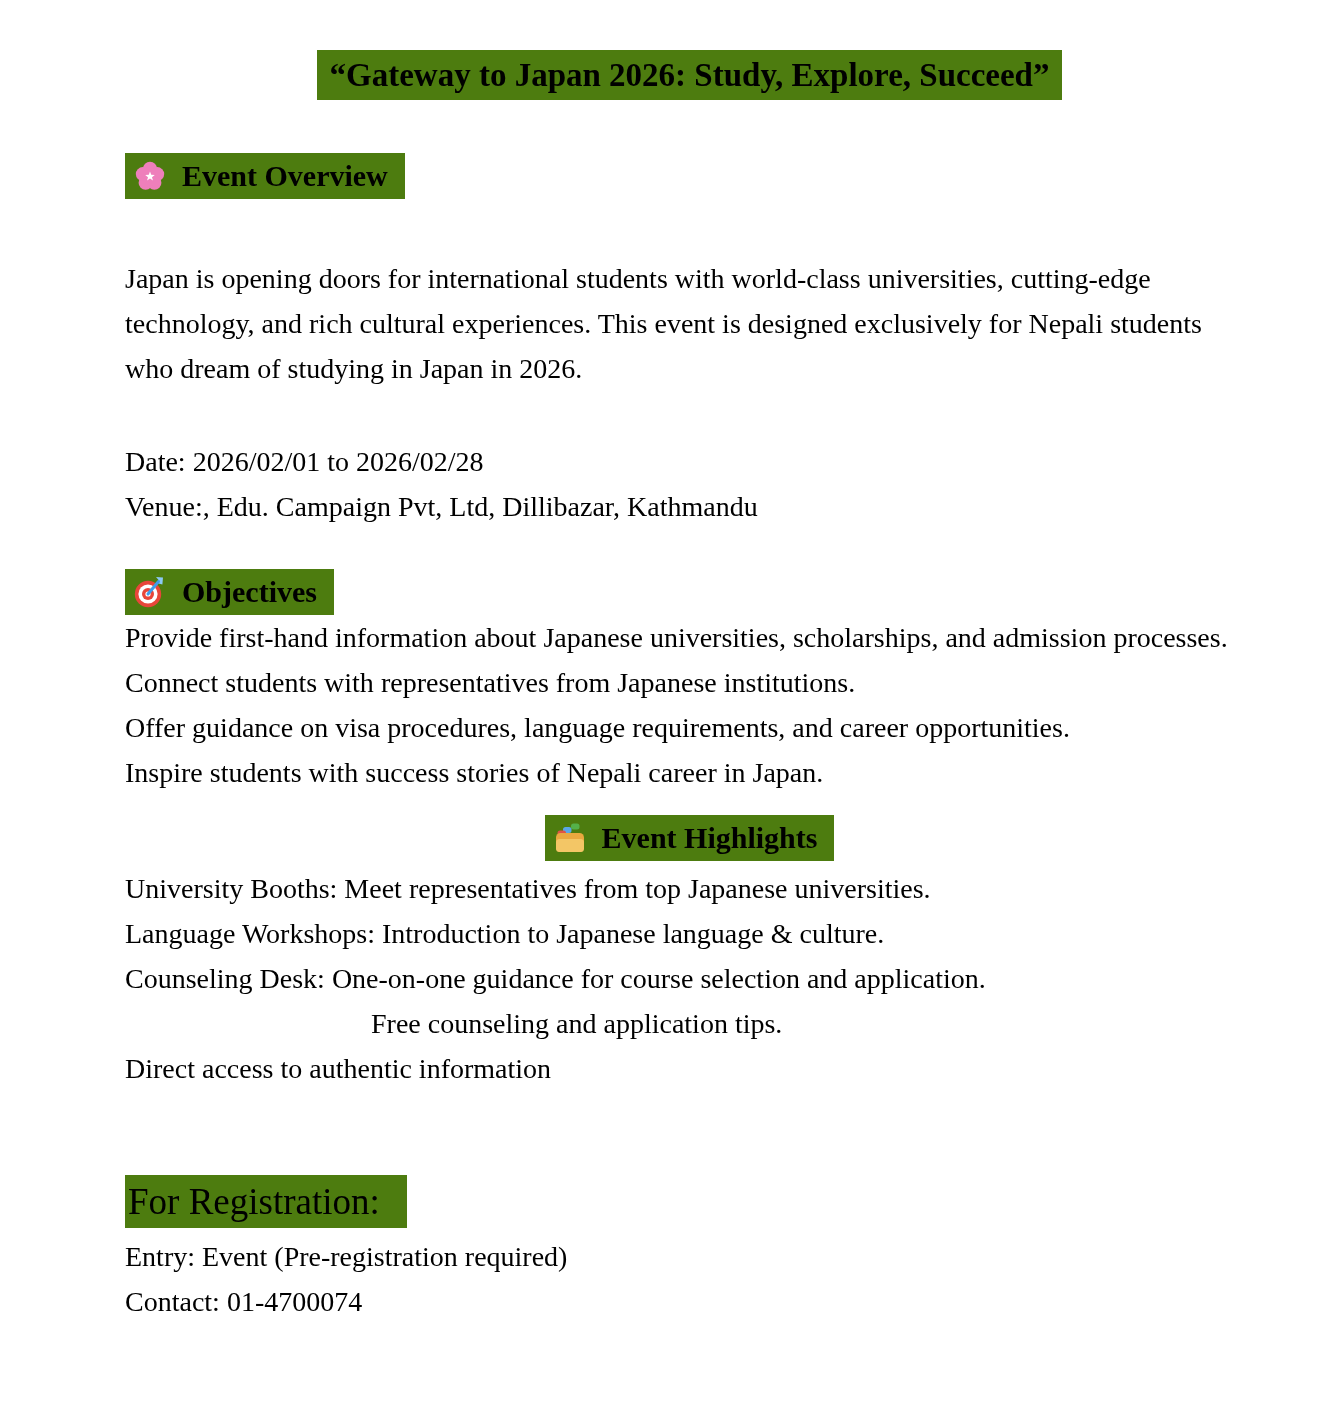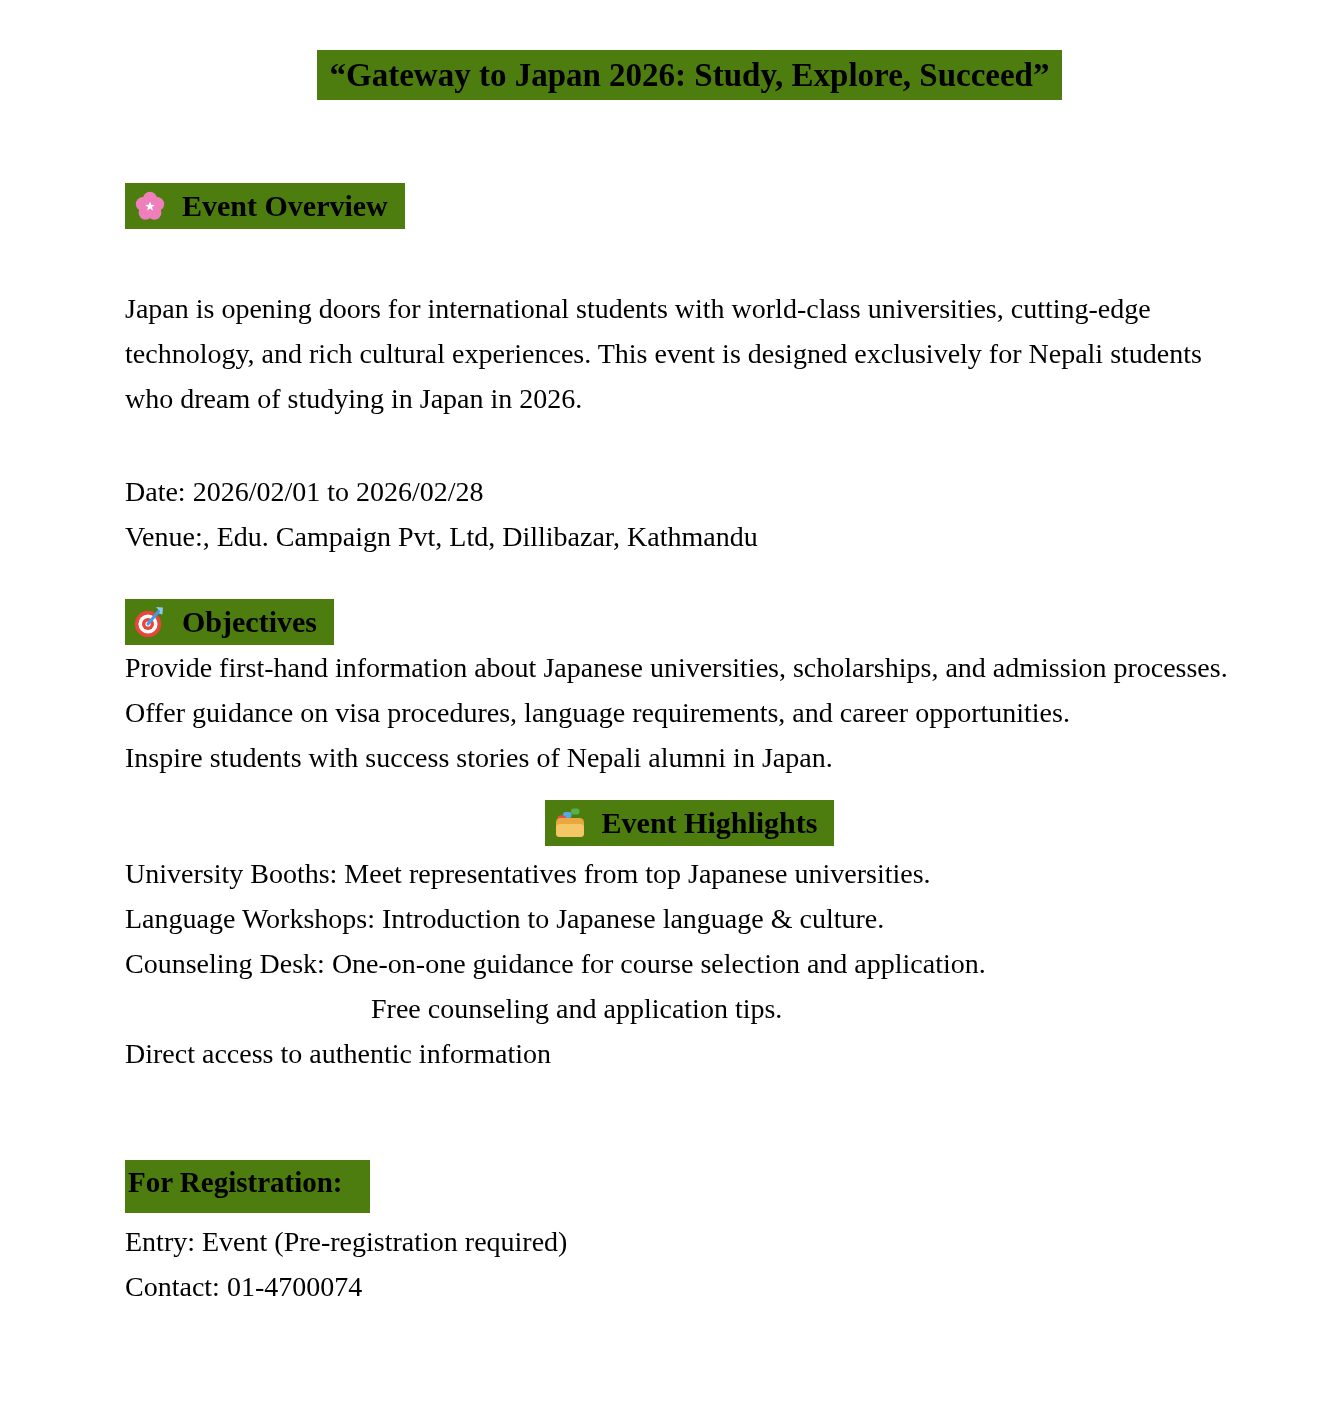--- a/index.html
+++ b/index.html
@@ -28,33 +28,33 @@
   }
   .heading-hl .icon { margin-right: 14px; }
   .icon { width: 36px; height: 36px; display: block; flex: 0 0 auto; }
 
   .para {
     width: 1128px; line-height: 45px; margin: 0;
   }
   .line { line-height: 45px; white-space: pre-wrap; width: 1128px; }
   .b { font-weight: normal; }
 
-  .row-overview-heading { margin-top: 83px; }
+  .row-overview-heading { margin-top: 53px; }
   .para-overview { margin-top: 57px; }
   .date-block { margin-top: 48px; }
   .row-objectives-heading { margin-top: 40px; }
   .row-highlights-heading { margin-top: 20px; margin-bottom: 5px; text-align: center; }
   .row-registration-heading { margin-top: 84px; margin-bottom: 6px; }
   .indented { margin-left: 246px; }
 
   .reg-hl {
     display: inline-block;
-    font-weight: bold; font-size: 29px;
+    font-weight: normal; font-size: 37px;
     line-height: 1.25;
-    padding: 4px 27px 12px 3px;
+    padding: 4px 27px 2px 3px;
   }
 </style>
 </head>
 <body>
 
 <div class="page">
 
   <div class="title-row">
     <span class="hl doc-title">“Gateway to Japan 2026: Study, Explore, Succeed”</span>
   </div>
@@ -91,22 +91,23 @@
         <circle cx="16" cy="20" r="2.6" fill="#ffffff"></circle>
         <polygon points="24,3 31,3.6 30.4,10.6 25.6,9.2 26.4,5.8" fill="#8cc9f5"></polygon>
         <line x1="16" y1="20" x2="26.5" y2="7.5" stroke="#3f9ceb" stroke-width="3" stroke-linecap="round"></line>
       </svg>
       <span>Objectives</span>
     </span>
   </div>
 
   <div>
     <div class="line"><span>Provide </span><span class="b">first-hand information</span><span> about Japanese universities, scholarships, and admission processes.</span></div>
+    <div class="line"><span>Connect students with </span><span class="b">representatives from Japanese institutions</span><span>.</span></div>
     <div class="line"><span>Offer guidance on </span><span class="b">visa procedures, language requirements, and career opportunities</span><span>.</span></div>
-    <div class="line"><span>Inspire students with </span><span class="b">success stories of Nepali alumni in Japan</span><span>.</span></div>
+    <div class="line"><span>Inspire students with </span><span class="b">success stories of Nepali career in Japan</span><span>.</span></div>
   </div>
 
   <div class="heading-row row-highlights-heading">
     <span class="hl heading-hl">
       <svg class="icon" viewBox="0 0 36 36">
         <rect x="19" y="3.5" width="8.5" height="6" rx="2.5" fill="#55b14a"></rect>
         <rect x="11" y="7" width="8.5" height="6" rx="2.5" fill="#5aa7e8"></rect>
         <rect x="5.5" y="10.5" width="8.5" height="5.5" rx="2.5" fill="#df5348"></rect>
         <rect x="4" y="13" width="28" height="19" rx="4.5" fill="#e9a83f"></rect>
         <rect x="4" y="19" width="28" height="13" rx="3.5" fill="#f3c666"></rect>

